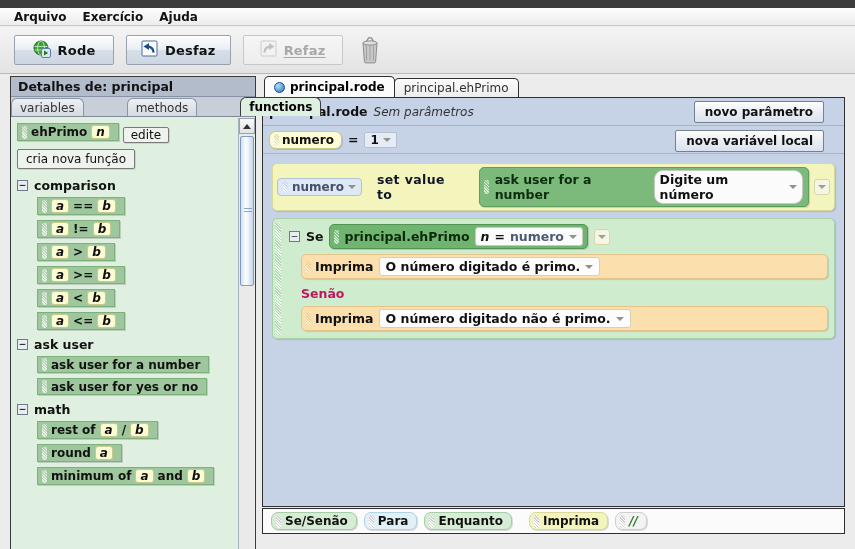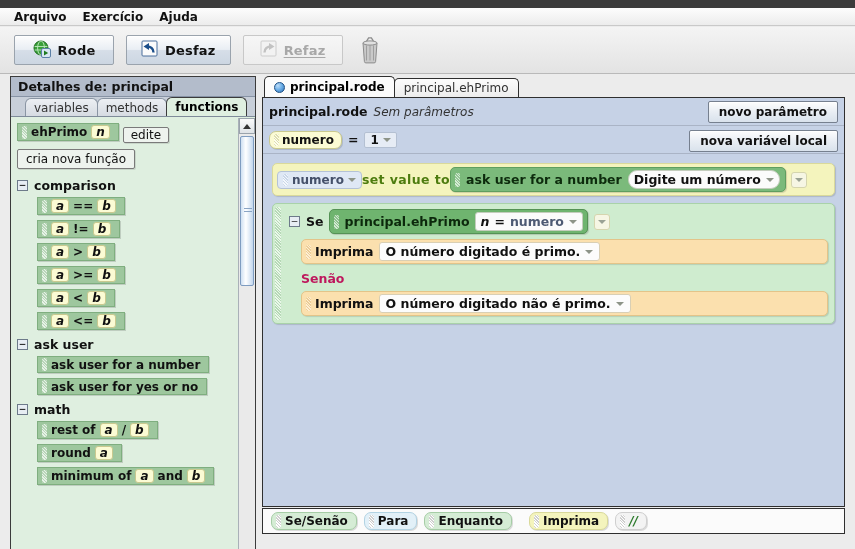--- a/index.html
+++ b/index.html
@@ -63,21 +63,21 @@
     border:1px solid #3b3b3b; background:#dfefe0;
   }
   .lp-title {
     height:20px; background:#b3bccb;
     border-bottom:1px solid #8793a5;
     display:flex; align-items:center; padding-left:7px;
     font-size:12.5px; font-weight:bold; color:#111;
   }
   .lp-tabs {
     height:20px; background:#c8cfd9; display:flex; align-items:flex-end;
-    padding-left:14px; border-bottom:1px solid #7f8b9a;
+    padding-left:0; border-bottom:1px solid #7f8b9a;gap:44px;
   }
   .lp-tab {
     height:18px; padding:0 8px; margin-right:-1px;
     display:flex;align-items:center;
     font-size:12px; color:#333;
     background: linear-gradient(to bottom,#eceff3 0%,#d6dbe2 100%);
     border:1px solid #8a95a3; border-bottom:none;
     border-radius:6px 6px 0 0;
     cursor:default;
   }
@@ -206,21 +206,21 @@
     height:28px; display:flex;align-items:center; padding:0 6px;
     border-bottom:1px solid #aab4c6; background:#c6d2e6;
   }
   .ed-hdr .nm { font-size:12.5px;font-weight:bold;color:#111; }
   .ed-hdr .sub { font-size:12px;font-style:italic;color:#333; margin-left:6px; }
   .ed-varbar {
     height:28px; display:flex;align-items:center; padding:0 6px;
     border-bottom:1px solid #aab4c6; background:#c6d2e6;
   }
   .sidebtn {
-    position:absolute; right:6px;
+    position:absolute; right:20px;
     height:22px; padding:0 10px; display:flex;align-items:center;
     border:1px solid #76808f; border-radius:2px;
     background: linear-gradient(to bottom,#fdfdfd 0%,#e9eef4 50%,#d9e2ec 100%);
     font-size:12px; font-weight:bold; color:#111; cursor:default;
     box-shadow: inset 0 1px 0 #fff;
     white-space:nowrap;
   }
   .varchip {
     display:inline-flex; align-items:center;
     background:#fbfbd4; border:1px solid #c9c98f; border-radius:7px;
@@ -251,21 +251,21 @@
   }
   .pill-blue {
     display:inline-flex;align-items:center;gap:4px;
     background:#dfe8f5;border:1px solid #b4c2d6;border-radius:4px;
     padding:1px 5px; font-size:12px;font-weight:bold;color:#44506a;
   }
   .pill-blue::before {
     content:''; width:5px;height:12px;border-radius:2px;
     background: repeating-linear-gradient(45deg,#f3f7fc 0 1px,#c9d6e8 1px 2px);
   }
-  .setlbl { font-size:12.5px;font-weight:bold;color:#4d7c0f; margin:0 0; letter-spacing:0.4px;}
+  .setlbl { font-size:12.5px;font-weight:bold;color:#0f172a; margin:0 15px; letter-spacing:0.4px;}
   .greenblk {
     display:inline-flex;align-items:center;gap:6px;
     background:#7bba7b; border:1px solid #5f9e5f; border-radius:5px;
     padding:2px 5px 2px 4px;
     box-shadow:1px 1px 1px rgba(0,0,0,0.15);
   }
   .greenblk::before {
     content:''; width:5px;height:14px;border-radius:2px;
     background: repeating-linear-gradient(45deg,#d6ecd6 0 1px,#96c596 1px 2px);
   }

